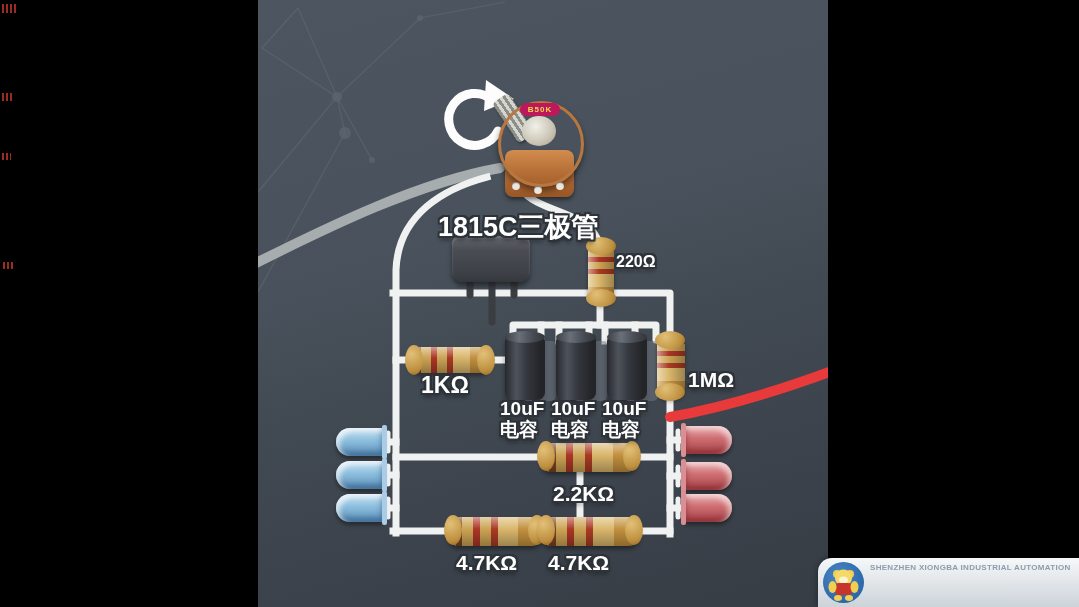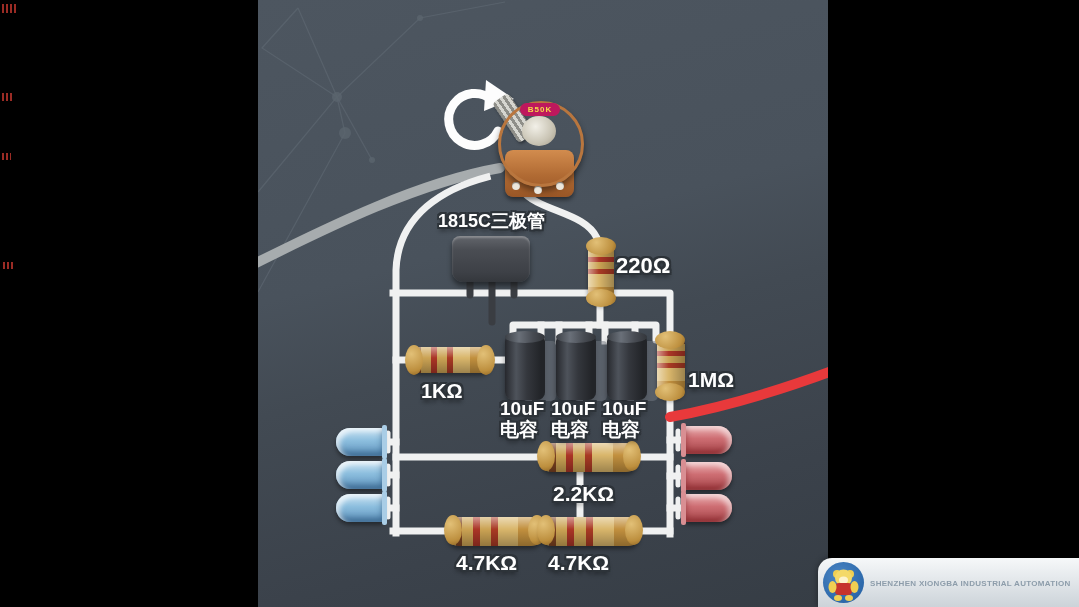--- a/index.html
+++ b/index.html
@@ -76,21 +76,21 @@
   #pot-knob{left:522px;top:116px;width:34px;height:30px;border-radius:50%;z-index:11;
     background:radial-gradient(circle at 40% 35%,#f2f0e8,#c9c4b4 60%,#a39a86);}
   
   #watermark{position:absolute;left:818px;top:558px;width:262px;height:49px;z-index:30;
     border-radius:14px 0 0 0;background:linear-gradient(180deg,#f6f8f9,#dde2e6 60%,#ccd3d9);
     box-shadow:0 0 6px rgba(0,0,0,.4);}
   #wm-logo{position:absolute;left:5px;top:4px;width:41px;height:41px;border-radius:50%;
     background:radial-gradient(circle at 40% 35%,#4b87c6,#2a66a8 75%,#1d4f8a);overflow:hidden;}
   #wm-text{position:absolute;left:52px;top:3px;width:206px;}
   #wm-cn{font-size:21px;font-weight:bold;color:#1a64b4;letter-spacing:1.5px;white-space:nowrap;}
-  #wm-en{font-size:8px;font-weight:bold;color:#8d9dab;letter-spacing:.3px;white-space:nowrap;margin-top:18px;}
+  #wm-en{font-size:8px;font-weight:bold;color:#8d9dab;letter-spacing:.3px;white-space:nowrap;margin-top:2px;}
 </style>
 </head>
 <body>
 
 <div id="canvas">
 
   <div id="stage"></div>
 
   <svg class="layer" width="1079" height="607" style="z-index:2">
     <g stroke="#626c76" stroke-width="1.2" opacity="0.55" fill="none">
@@ -183,23 +183,23 @@
   <div class="cap" style="left:556px;top:334px;"></div>
   <div class="cap" style="left:607px;top:334px;"></div>
 
   <div class="led led-blue" style="left:336px;top:428px;"></div>
   <div class="led led-blue" style="left:336px;top:461px;"></div>
   <div class="led led-blue" style="left:336px;top:494px;"></div>
   <div class="led led-red" style="left:684px;top:426px;"></div>
   <div class="led led-red" style="left:684px;top:462px;"></div>
   <div class="led led-red" style="left:684px;top:494px;"></div>
 
-  <div class="lbl" style="left:438px;top:209px;font-size:18px;">1815C三极管</div>
-  <div class="lbl" style="left:616px;top:253px;font-size:22px;">220Ω</div>
-  <div class="lbl" style="left:421px;top:380px;font-size:20px;">1KΩ</div>
+  <div class="lbl" style="left:438px;top:209px;font-size:27px;">1815C三极管</div>
+  <div class="lbl" style="left:616px;top:253px;font-size:16px;">220Ω</div>
+  <div class="lbl" style="left:421px;top:372px;font-size:23px;">1KΩ</div>
   <div class="lbl" style="left:688px;top:368px;font-size:21px;">1MΩ</div>
   <div class="lbl cap-lbl" style="left:500px;top:398px;width:54px;">
     <span>10uF</span><br>
     <span>电容</span>
   </div>
   <div class="lbl cap-lbl" style="left:551px;top:398px;width:54px;">
     <span>10uF</span><br>
     <span>电容</span>
   </div>
   <div class="lbl cap-lbl" style="left:602px;top:398px;width:54px;">

